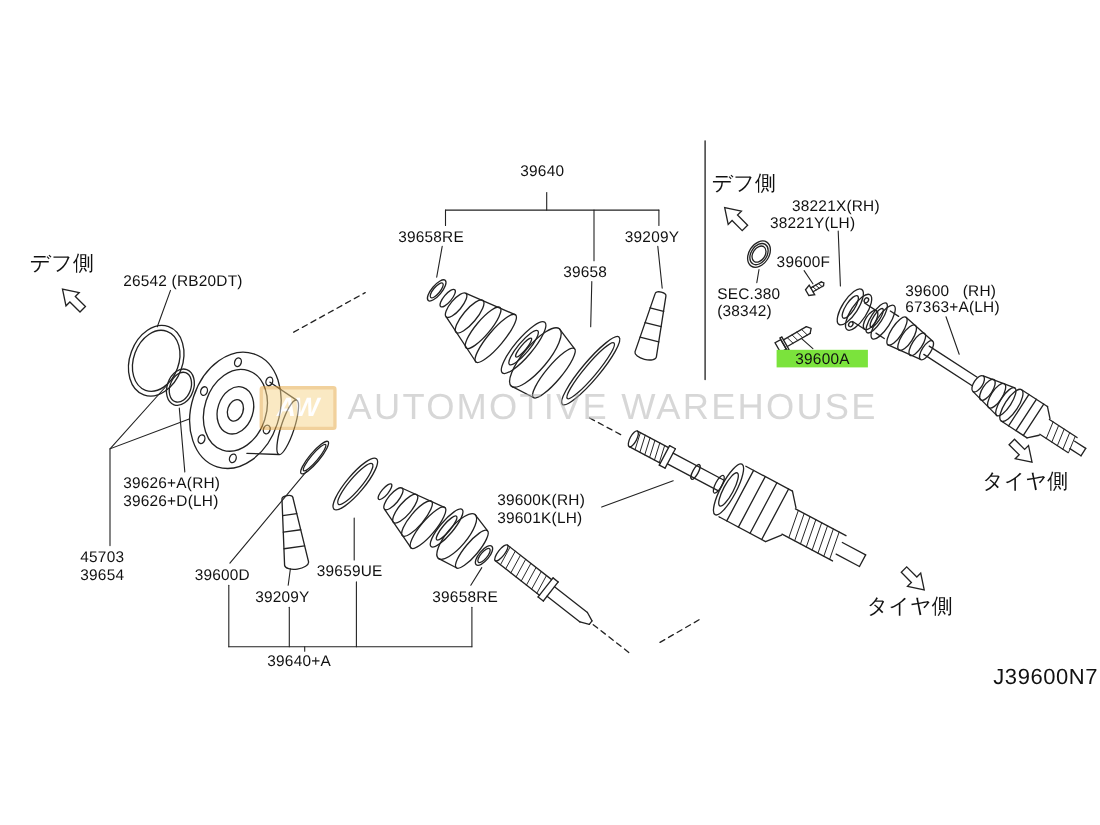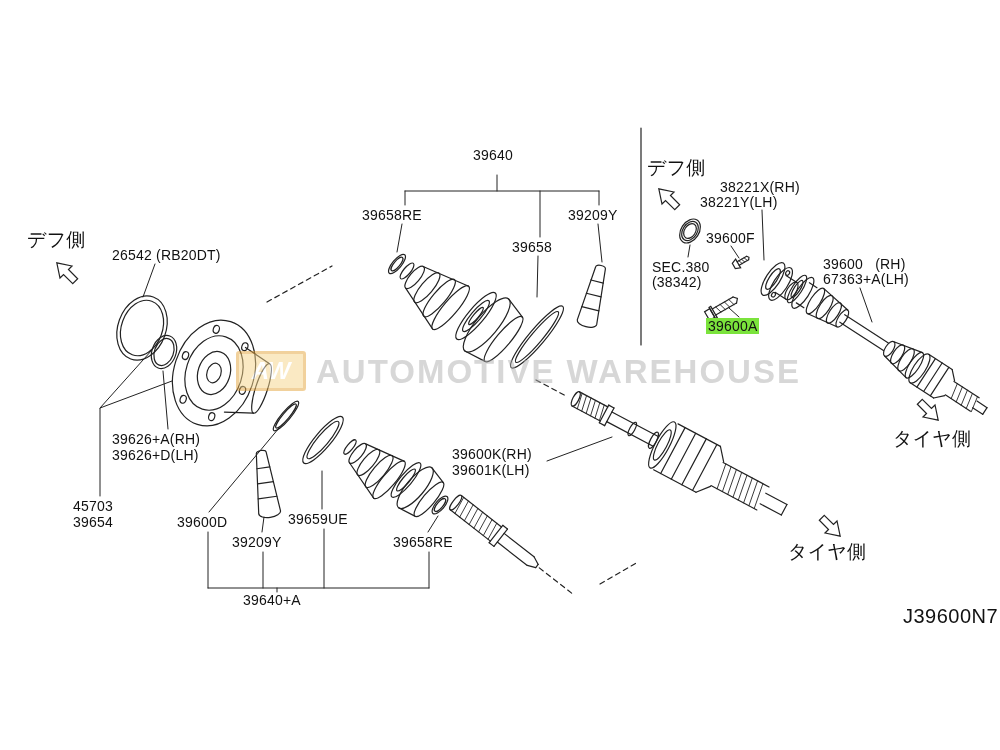--- a/index.html
+++ b/index.html
@@ -1,30 +1,30 @@
 <!DOCTYPE html>
 <html style="--hl: #7be33c; --wm-text: #b0b0b0; --wm-bg: #f6d489; --wm-border: #e5a43c; --wm-box-text: #ffffff;"><head>
 <meta charset="utf-8">
 <style>
   *{margin:0;padding:0;box-sizing:border-box}
   body{background:#ffffff}
   .stage{position:relative;width:1000px;height:750px;background:#fff;
          font-family:"Liberation Sans","DejaVu Sans",sans-serif;color:#111;overflow:hidden}
   .art{position:absolute;left:0;top:0;z-index:1}
-  .watermark{position:absolute;left:236px;top:351px;display:flex;align-items:flex-end;gap:10px;
+  .watermark{position:absolute;left:236px;top:351px;display:flex;align-items:flex-start;gap:10px;
              opacity:.5;z-index:2}
   .wm-box{width:70px;height:40px;border:3px solid var(--wm-border,#e5a43c);
           background:var(--wm-bg,#f6d489);color:var(--wm-box-text,#ffffff);
           display:flex;align-items:center;justify-content:center;
           font-weight:700;font-size:24px;font-style:italic;border-radius:3px}
-  .wm-text{font-size:33px;font-weight:700;letter-spacing:2px;color:var(--wm-text,#b0b0b0);white-space:nowrap}
+  .wm-text{font-size:33px;font-weight:400;letter-spacing:2px;color:var(--wm-text,#b0b0b0);white-space:nowrap}
   .lbl{position:absolute;font-size:14px;line-height:16px;white-space:pre;
        letter-spacing:.2px;color:#111;z-index:3}
   .jp{font-size:19px}
-  .hl{background:var(--hl,#7be33c);padding:0 2px}
+  .hl{background:var(--hl,#7be33c);padding:0 17px}
   .code{font-size:20px;letter-spacing:.5px}
 </style>
 </head>
 <body>
 
 <div class="stage">
 
   <svg class="art" width="1000" height="750" viewBox="0 0 1000 750">
     <g stroke="#222" fill="none" stroke-width="1.2" stroke-linecap="round">
 

